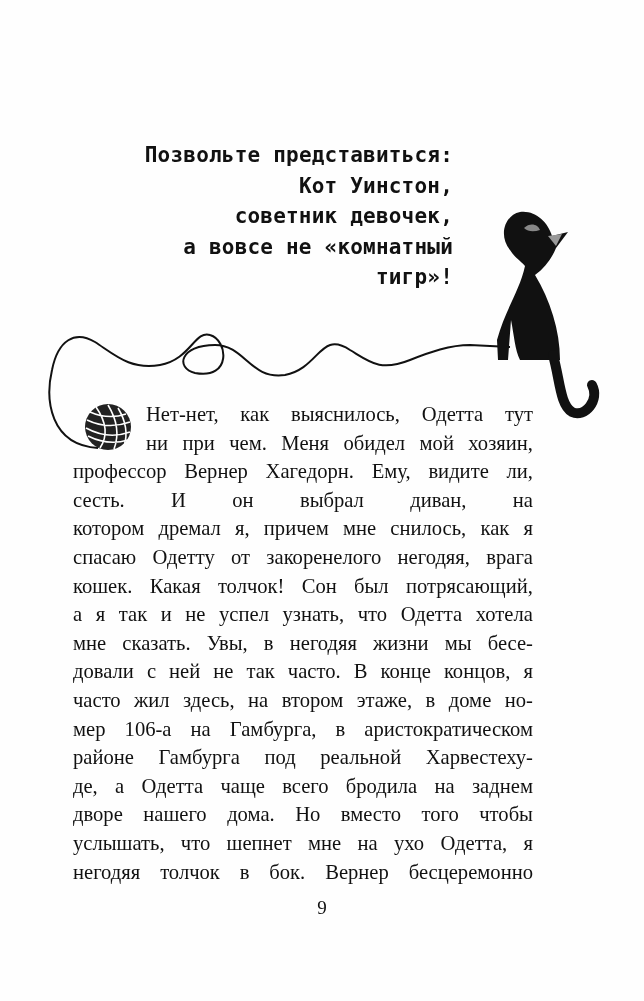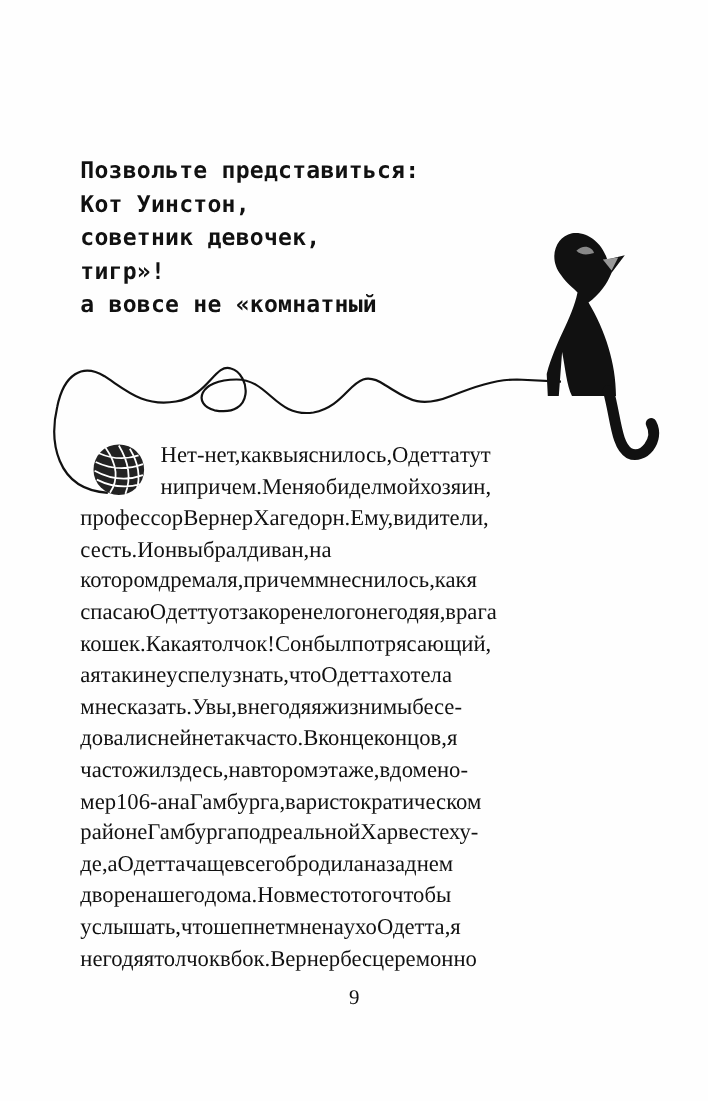--- a/index.html
+++ b/index.html
@@ -3,47 +3,48 @@
 <meta charset="utf-8">
 <style>
   html, body { margin: 0; padding: 0; background: #ffffff; }
   body { width: 644px; height: 1001px; position: relative; overflow: hidden; }
   .page { position: absolute; left: 0; top: 0; width: 644px; height: 1001px; background: #fefefe; }
   .heading {
     position: absolute; left: 73px; top: 140px; width: 380px;
     font-family: "DejaVu Sans Mono", monospace; font-weight: bold;
     font-size: 21px; line-height: 30.5px; color: #111;
     letter-spacing: 0.2px;
+    text-align: right;
   }
   .heading div { white-space: nowrap; }
   .art { position: absolute; left: 0; top: 0; }
   .body-text {
     position: absolute; left: 73px; top: 400px; width: 460px;
     font-family: "Liberation Serif", serif; font-size: 20.6px; line-height: 28.6px;
     color: #111;
   }
-  .line { white-space: nowrap; display: flex; }
+  .line { white-space: nowrap; display: flex; justify-content: space-between; }
   .line.indent { padding-left: 73px; }
   .line span { display: inline-block; }
   .page-num {
     position: absolute; left: 0; width: 644px; top: 897px; text-align: center;
     font-family: "Liberation Serif", serif; font-size: 19px; color: #111;
   }
 </style>
 </head>
 <body>
 
 <div class="page">
 
   <div class="heading">
     <div>Позвольте представиться:</div>
     <div>Кот Уинстон,</div>
     <div>советник девочек,</div>
+    <div>а вовсе не «комнатный</div>
     <div>тигр»!</div>
-    <div>а вовсе не «комнатный</div>
   </div>
 
   <svg class="art" width="644" height="470" viewBox="0 0 644 470">
 
     <path d="M 98 448 C 50 445, 45 400, 52 370 C 58 340, 75 330, 95 342 C 115 355, 130 370, 160 365 C 190 360, 195 330, 210 335 C 228 340, 232 380, 195 373 C 175 368, 180 345, 215 345 C 245 345, 250 380, 285 375 C 320 368, 320 330, 350 350 C 370 362, 380 372, 410 360 C 430 352, 450 345, 470 345 L 510 347" fill="none" stroke="#111" stroke-width="2"></path>
 
     <g>
       <circle cx="108" cy="427" r="23" fill="#222"></circle>
       <path d="M90 412 Q108 420 126 414 M87 420 Q108 430 130 422 M86 428 Q108 440 130 432 M88 436 Q108 446 128 440 M96 407 Q112 430 100 448 M108 405 Q122 428 114 449 M118 408 Q130 428 124 446" stroke="#fff" stroke-width="1.6" fill="none"></path>
     </g>

